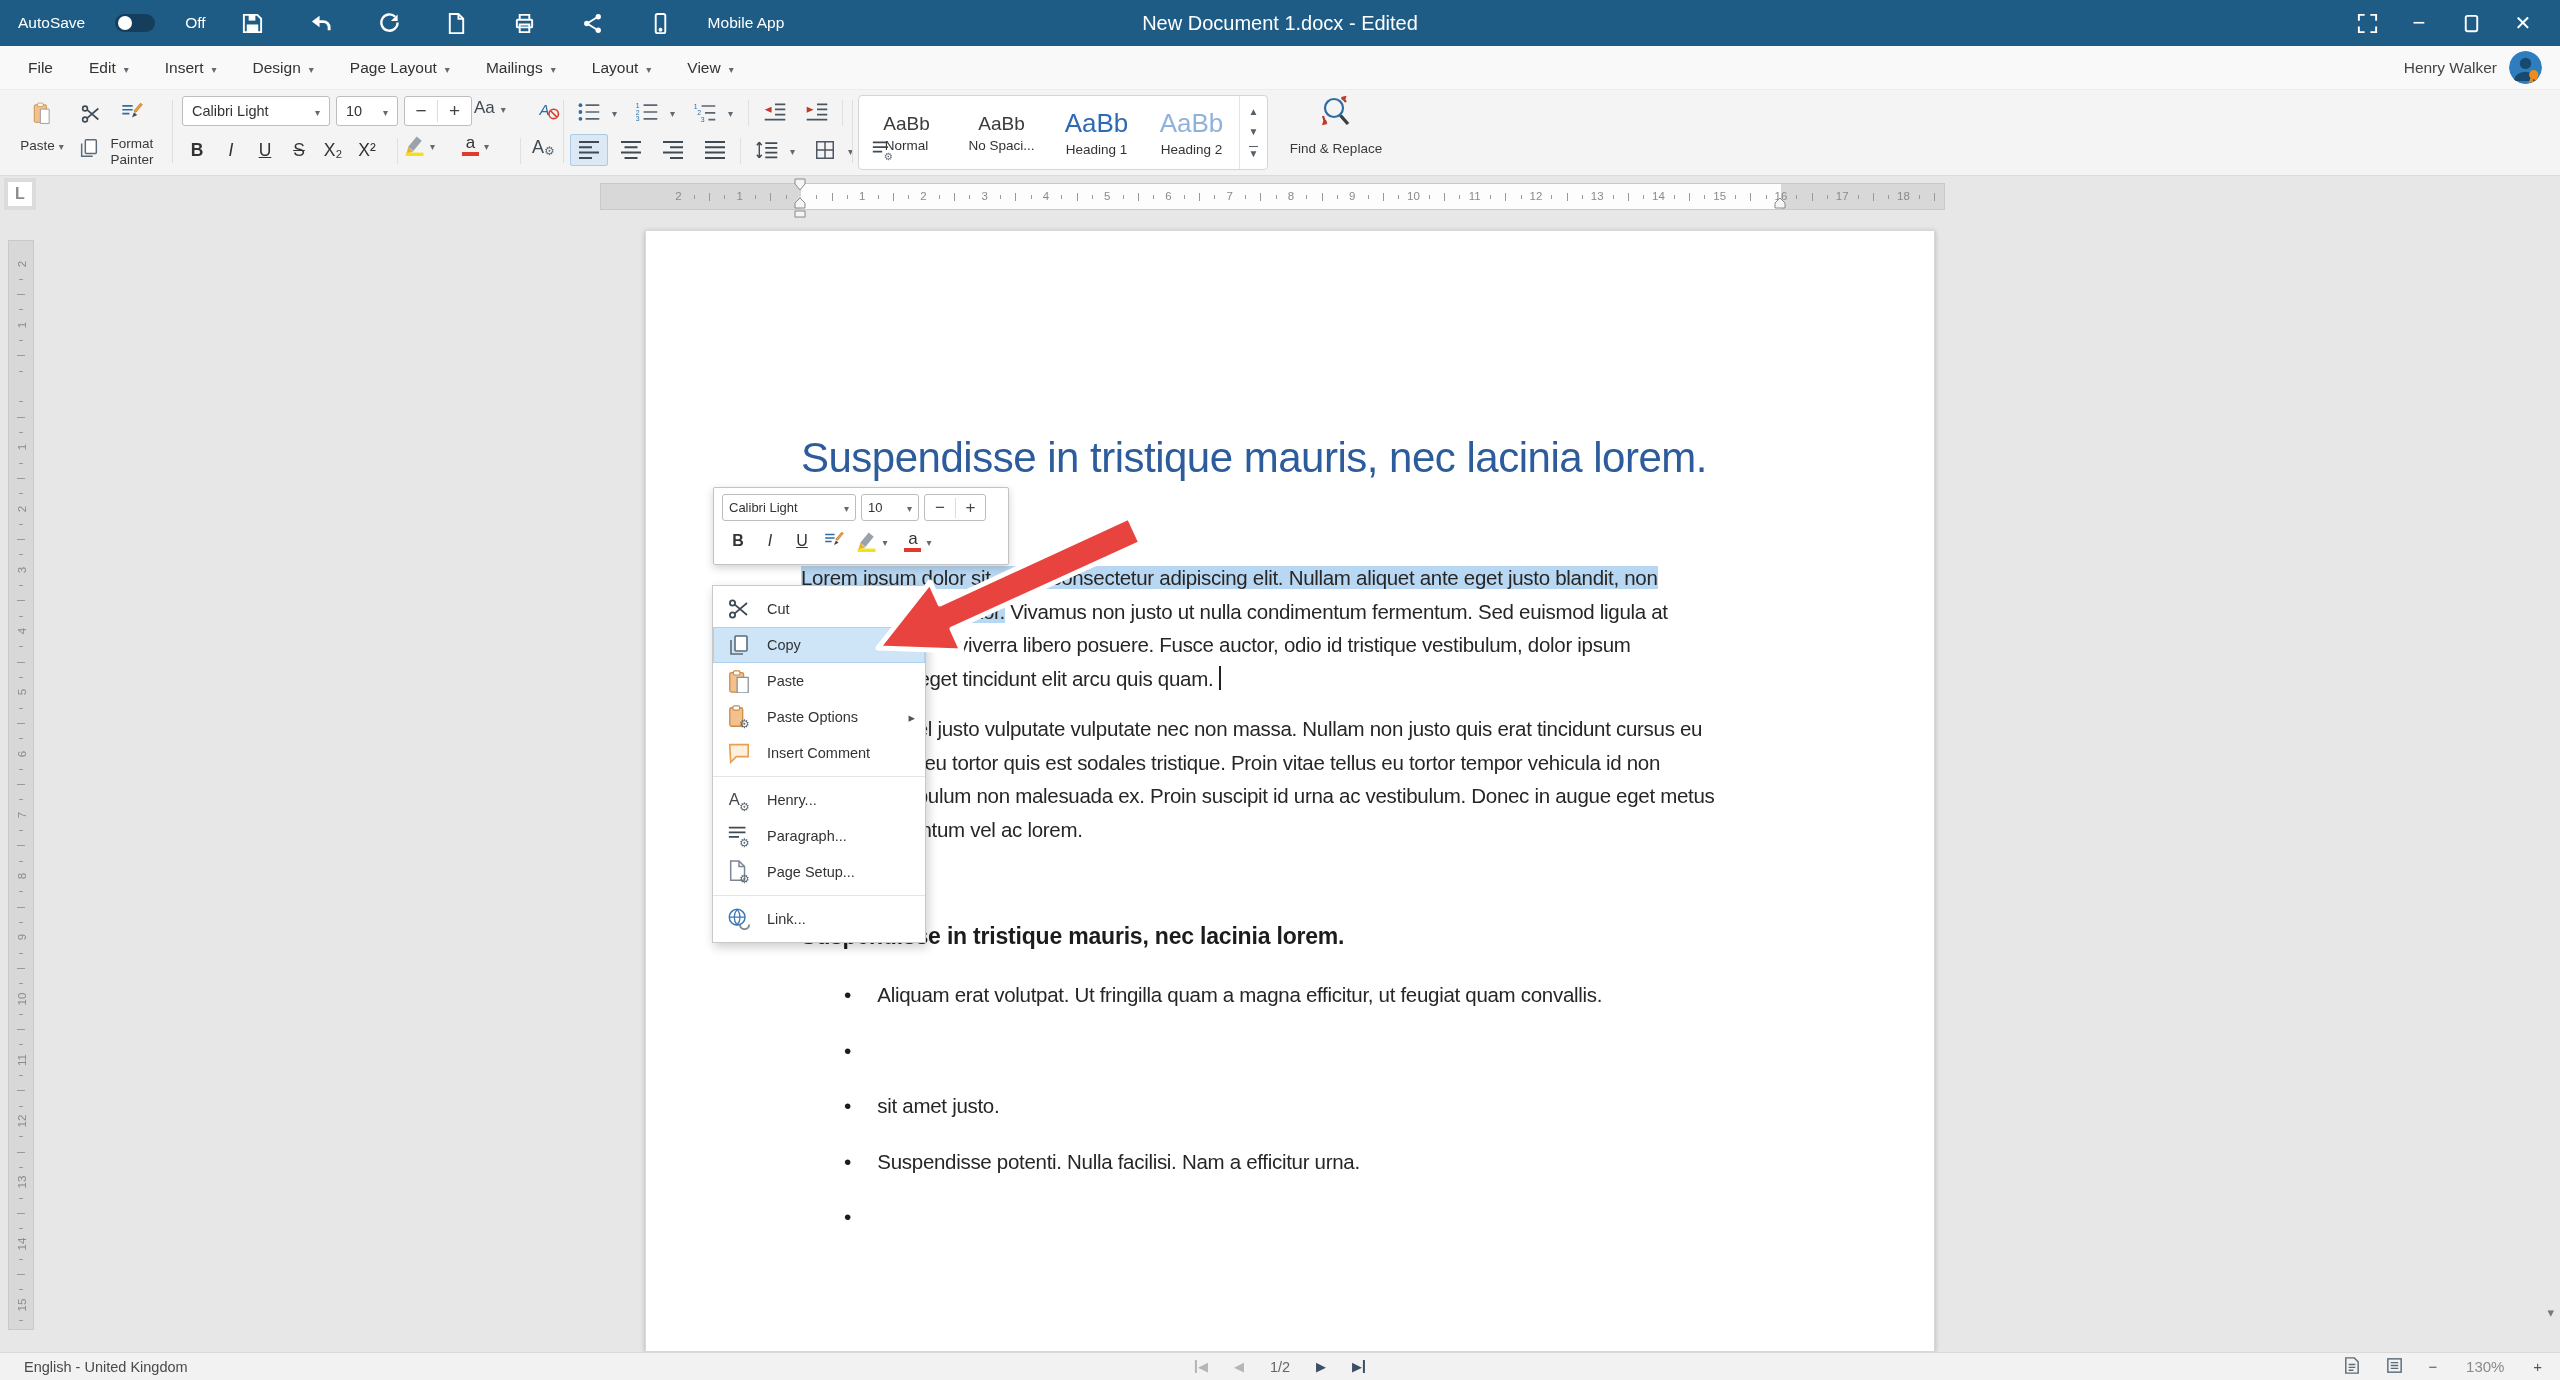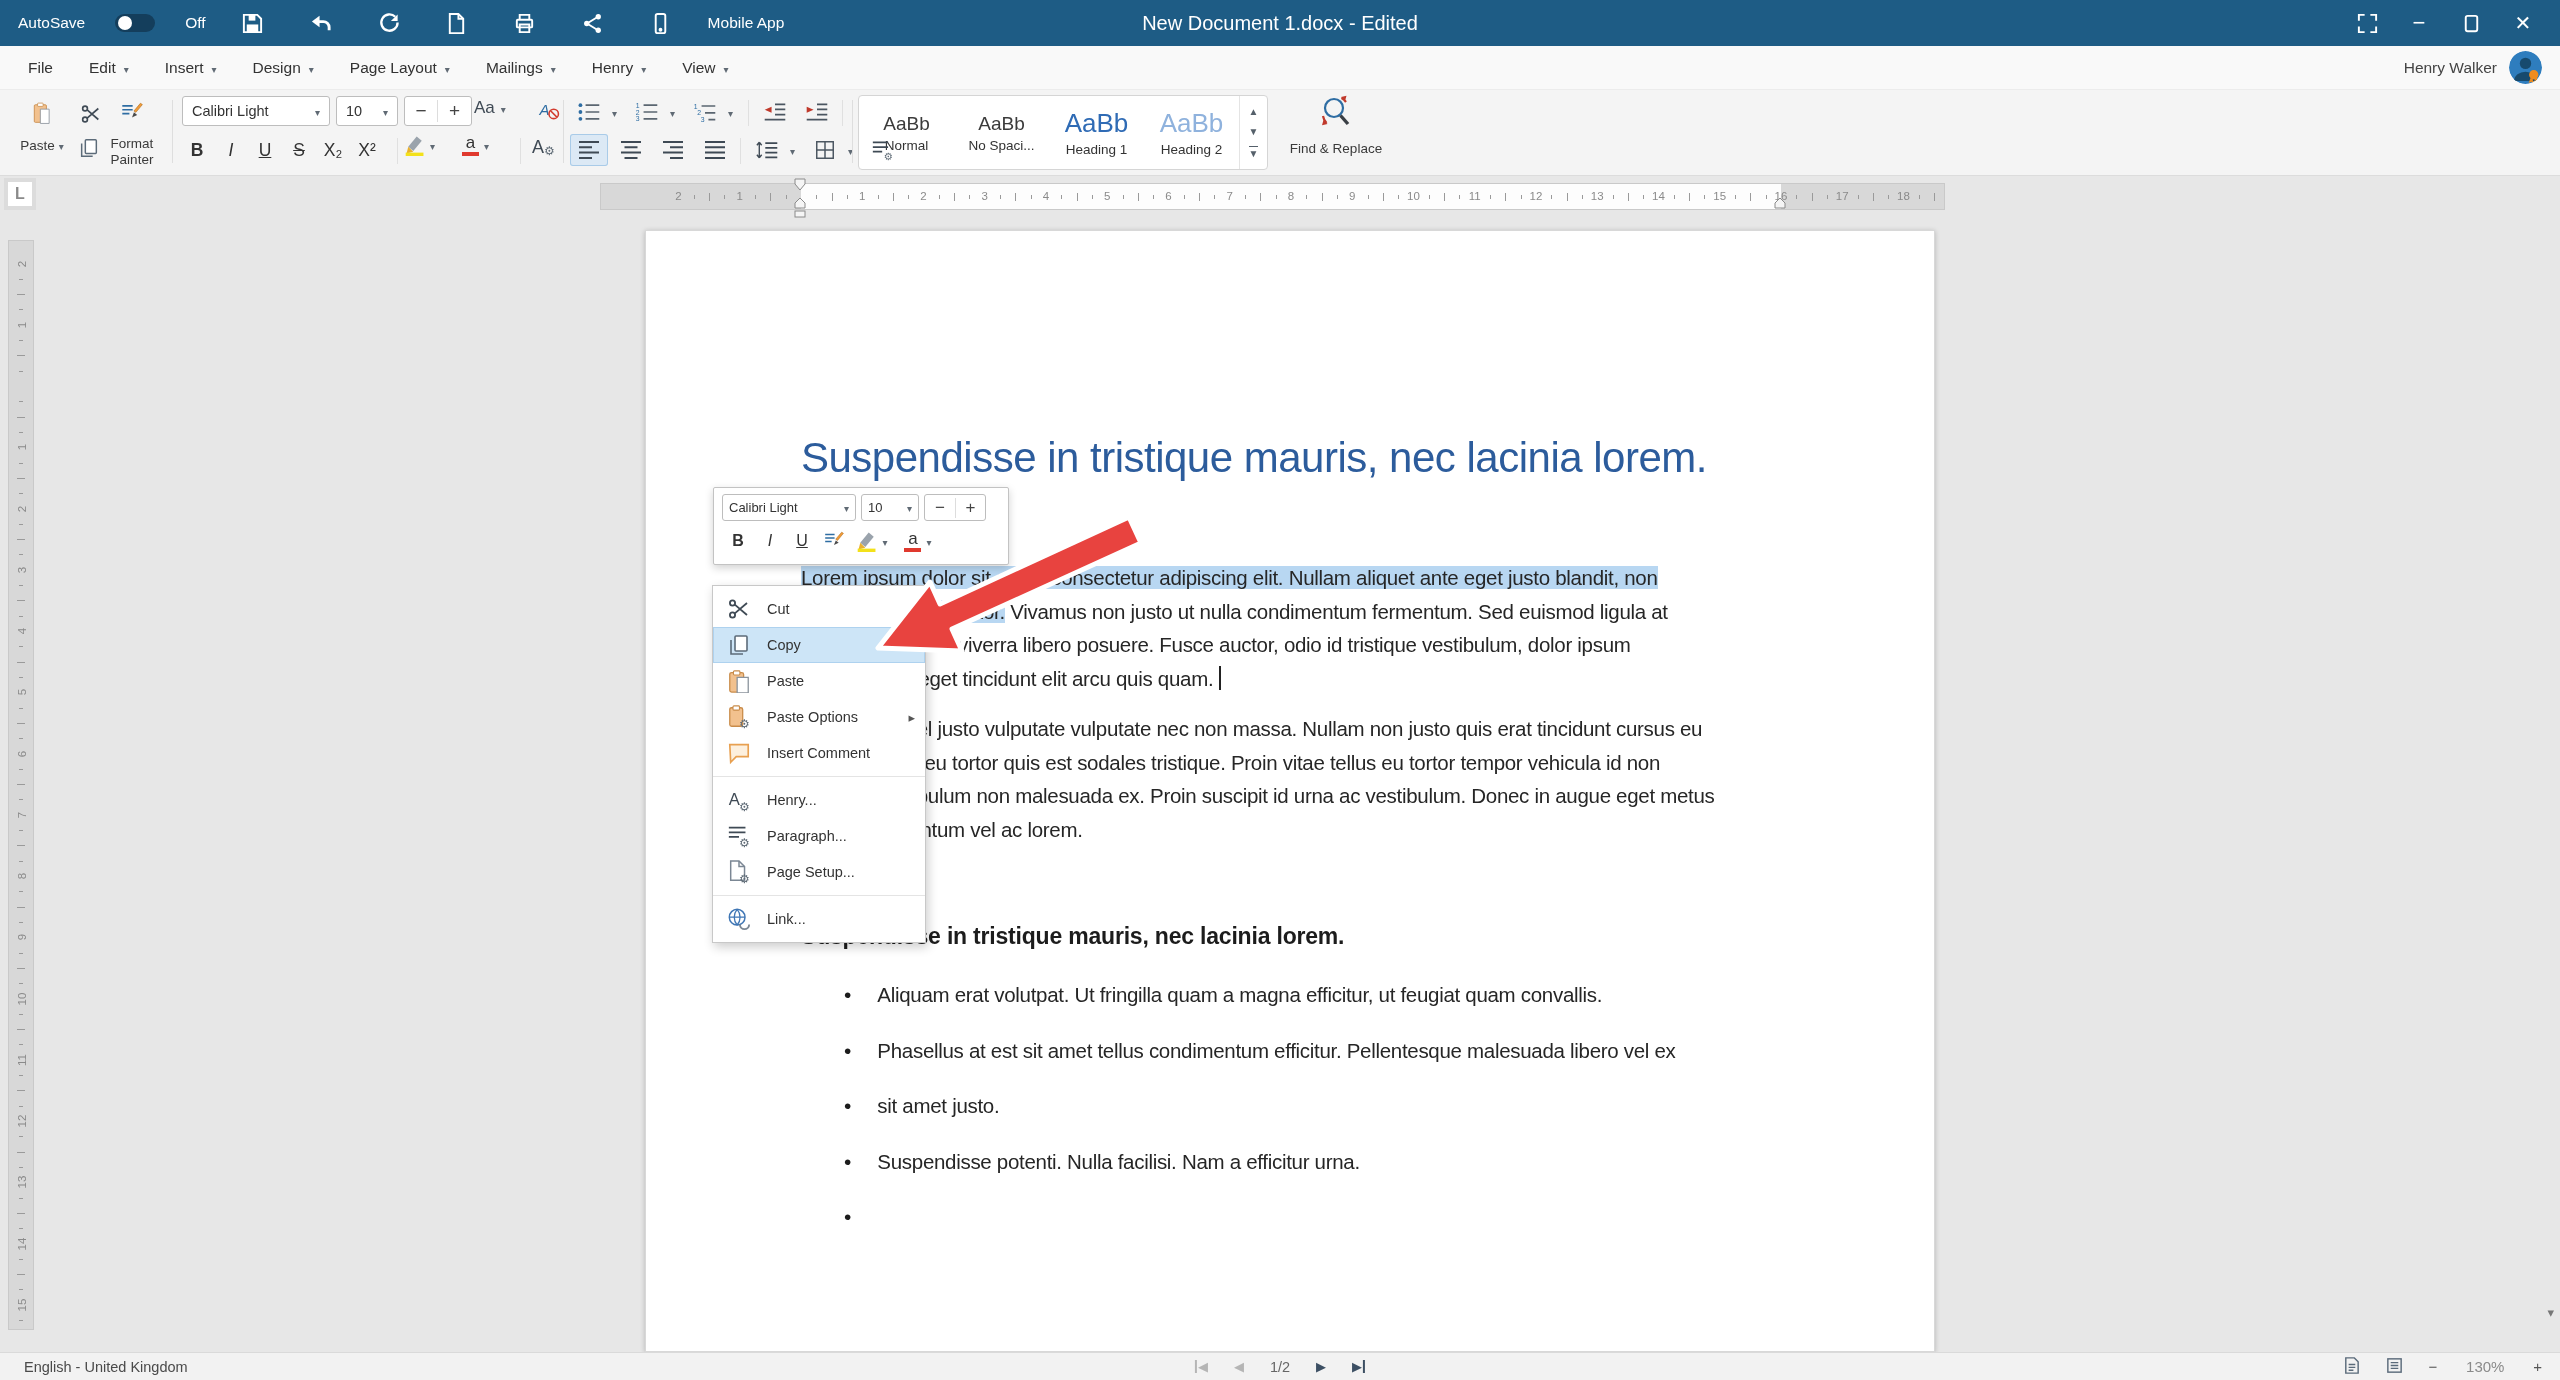--- a/index.html
+++ b/index.html
@@ -207,21 +207,21 @@
         </div>
         <div class="menu-item">
           <span>Page Layout</span>
           <span class="caret"></span>
         </div>
         <div class="menu-item">
           <span>Mailings</span>
           <span class="caret"></span>
         </div>
         <div class="menu-item">
-          <span>Henry</span>
+          <span>Layout</span>
           <span class="caret"></span>
         </div>
         <div class="menu-item">
           <span>View</span>
           <span class="caret"></span>
         </div>
       </div>
     <div class="menu-user">
       <span>Henry Walker</span>
       <span class="avatar"><svg viewBox="0 0 32 32">
@@ -650,21 +650,20 @@
       <div id="bullets">
           <div class="bullet-item">
             <span class="bullet-dot">•</span>
             <div>
               <div class="doc-line">Aliquam erat volutpat. Ut fringilla quam a magna efficitur, ut feugiat quam convallis.</div>
             </div>
           </div>
           <div class="bullet-item">
             <span class="bullet-dot">•</span>
             <div>
-              <div class="doc-line">Phasellus at est sit amet tellus condimentum efficitur. Pellentesque malesuada libero vel ex</div>
             </div>
           </div>
           <div class="bullet-item">
             <span class="bullet-dot">•</span>
             <div>
               <div class="doc-line">sit amet justo.</div>
             </div>
           </div>
           <div class="bullet-item">
             <span class="bullet-dot">•</span>

